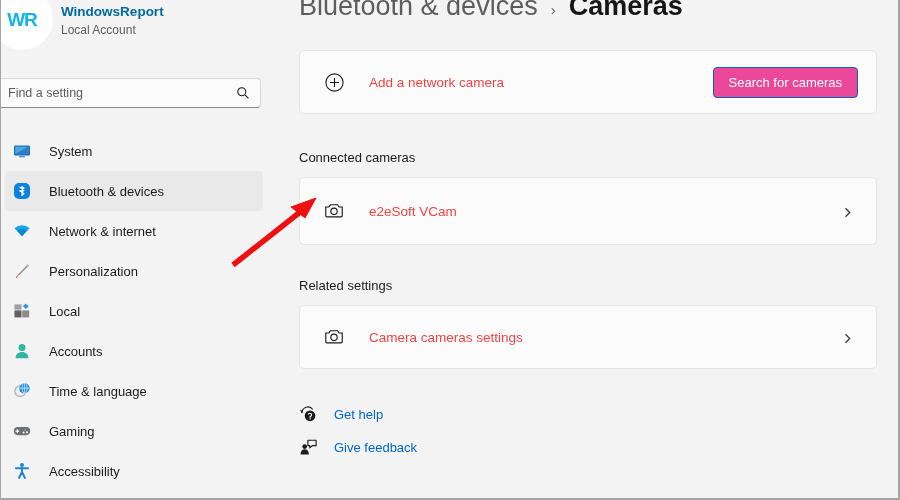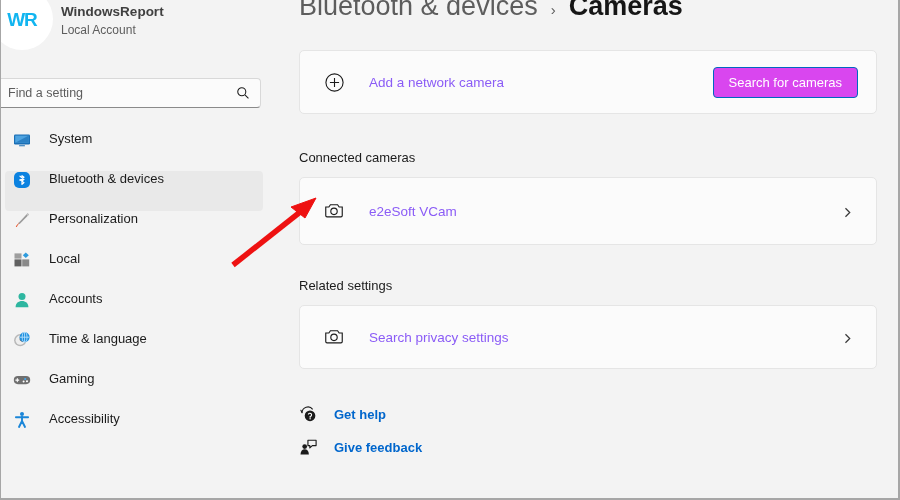--- a/index.html
+++ b/index.html
@@ -62,21 +62,21 @@
     font-family: "Liberation Sans", sans-serif;
     transform: translateY(1px);
   }
 
   #account-name {
     position: absolute;
     left: 70px;
     top: 16px;
     font-size: 13.5px;
     font-weight: bold;
-    color: #404040;
+    color: #0369a1;
     white-space: nowrap;
   }
   #account-type {
     position: absolute;
     left: 70px;
     top: 35px;
     font-size: 12px;
     color: #5d5d5d;
     white-space: nowrap;
   }
@@ -112,21 +112,21 @@
   #nav {
     position: absolute;
     left: 0;
     top: 131px;
     width: 276px;
   }
   .nav-item {
     position: relative;
     height: 40px;
     display: flex;
-    align-items: flex-start;
+    align-items: center;
     padding-left: 8px;
     border-radius: 4px;
     margin-right: 18px;
   }
   .nav-item.selected {
     background: #e9e9e9;
   }
   .nav-icon {
     width: 18px;
     height: 18px;
@@ -201,27 +201,27 @@
     flex: 0 0 auto;
     margin-left: 7px;
     margin-right: 24px;
     display: flex;
     align-items: center;
     justify-content: center;
     color: #1b1b1b;
   }
   .card-label {
     font-size: 13.5px;
-    color: #8b5cf6;
+    color: #ef4444;
     white-space: nowrap;
   }
   .card-spacer { flex: 1; }
 
   #search-cameras-btn {
-    background: #d946ef;
+    background: #ec4899;
     color: #ffffff;
     border: 1px solid #0067c0;
     border-radius: 4px;
     font-family: "Liberation Sans", sans-serif;
     font-size: 13px;
     padding: 7px 15px;
     margin-right: 2px;
     white-space: nowrap;
     cursor: pointer;
   }
@@ -259,21 +259,20 @@
     margin-right: 16px;
     color: #1b1b1b;
     display: flex;
     align-items: center;
     justify-content: center;
   }
   .footer-label {
     font-size: 13px;
     color: #0066cc;
     white-space: nowrap;
-    font-weight: bold;
   }
 
   
   #annotation-arrow {
     position: absolute;
     left: 220px;
     top: 185px;
     width: 110px;
     height: 95px;
     pointer-events: none;
@@ -322,20 +321,29 @@
         <span class="nav-icon">
           <svg viewBox="0 0 18 18" width="18" height="18">
             <rect x="1" y="1" width="16" height="16" rx="5" fill="#0b82e0"></rect>
             <path d="M7 5.2 L11 8.4 L9 10 L9 4.6 L11 6.2 L7 9.4" fill="none" stroke="#ffffff" stroke-width="1.15" stroke-linejoin="round" stroke-linecap="round"></path>
             <path d="M9 10 L9 13.4 L11 11.6 L7 8.6" fill="none" stroke="#ffffff" stroke-width="1.15" stroke-linejoin="round" stroke-linecap="round"></path>
           </svg>
         </span>
         <span class="nav-label">Bluetooth &amp; devices</span>
       </div>
 
+      <div class="nav-item">
+        <span class="nav-icon">
+          <svg viewBox="0 0 18 18" width="18" height="18">
+            <path d="M1.4 6.2 A11 11 0 0 1 16.6 6.2 L9 14.6 Z" fill="#1aa7e8"></path>
+            <path d="M4.2 8.6 A7.4 7.4 0 0 1 13.8 8.6 L9 14 Z" fill="#0b87cc"></path>
+          </svg>
+        </span>
+        <span class="nav-label">Network &amp; internet</span>
+      </div>
 
       <div class="nav-item">
         <span class="nav-icon">
           <svg viewBox="0 0 18 18" width="18" height="18">
             <path d="M14.6 2.2 L16 3.6 L7.4 12.2 L5.2 13.6 L6.2 11.2 Z" fill="#9a9a9a"></path>
             <path d="M5.2 13.6 L6.2 11.2 L3.1 14.9 C2.6 15.5 3.0 16.2 3.7 16.0 Z" fill="#e8552c"></path>
             <path d="M14.6 2.2 L16 3.6 L14.6 5.0 L13.2 3.6 Z" fill="#c4c4c4"></path>
           </svg>
         </span>
         <span class="nav-label">Personalization</span>
@@ -449,21 +457,21 @@
     <div class="section-heading" id="heading-related">Related settings</div>
 
     <div class="card" id="card-privacy">
       <div class="card-row">
         <span class="card-icon">
           <svg viewBox="0 0 24 24" width="22" height="22" fill="none" stroke="currentColor" stroke-width="1.25">
             <path d="M3 7.6 h3.4 L8.1 5.2 h7.8 L17.6 7.6 H21 v9.4 a1.4 1.4 0 0 1 -1.4 1.4 H4.4 A1.4 1.4 0 0 1 3 17 Z"></path>
             <circle cx="12" cy="12.4" r="3.5"></circle>
           </svg>
         </span>
-        <span class="card-label">Search privacy settings</span>
+        <span class="card-label">Camera cameras settings</span>
         <span class="card-spacer"></span>
         <span class="chevron">
           <svg viewBox="0 0 14 14" width="13" height="13" fill="none" stroke="currentColor" stroke-width="1.35">
             <path d="M4.8 2.4 L9.4 7 L4.8 11.6"></path>
           </svg>
         </span>
       </div>
     </div>
 
     <div class="footer-link" id="link-help">

